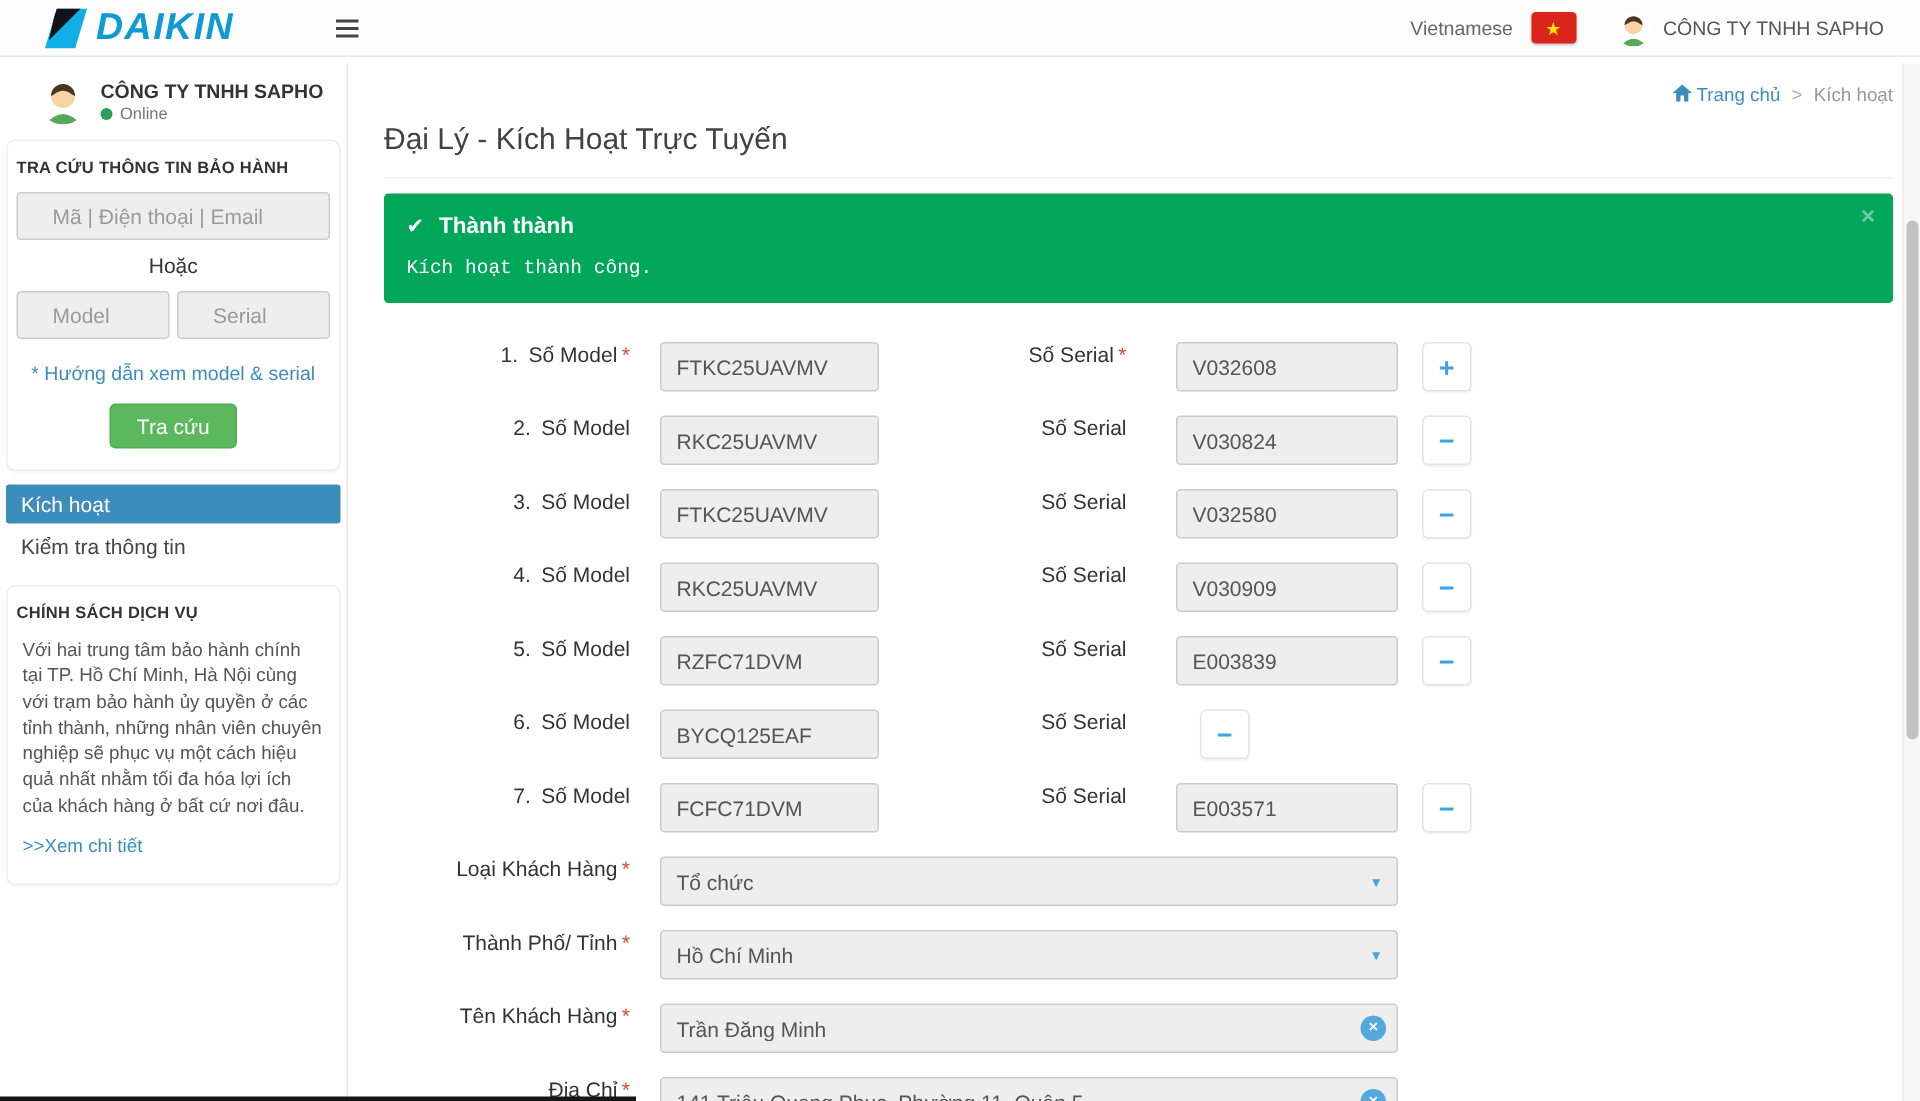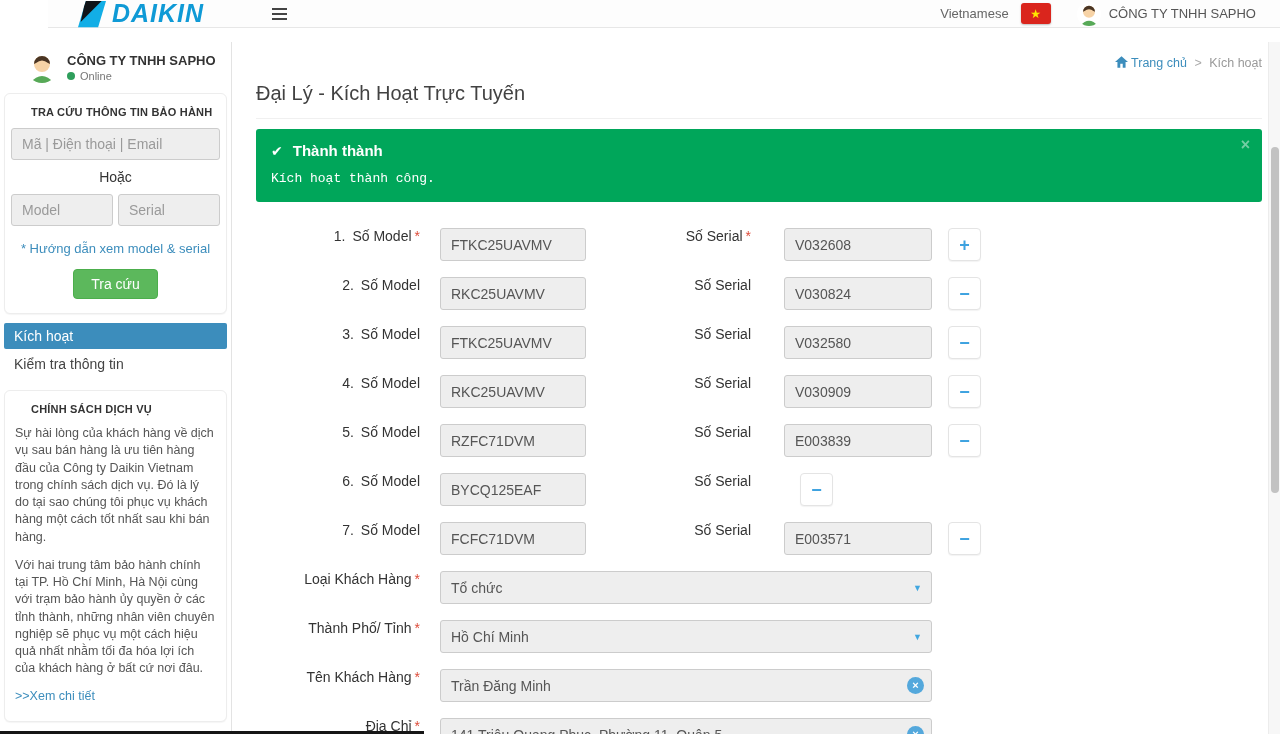--- a/index.html
+++ b/index.html
@@ -5,23 +5,23 @@
   * { box-sizing: border-box; }
   html,body { margin:0; padding:0; }
   body {
     width:1280px; height:734px; overflow:hidden; position:relative;
     font-family:"Liberation Sans","DejaVu Sans",sans-serif;
     background:#ffffff; color:#333;
   }
 
   
   .topbar {
-    position:absolute; top:0; left:0; right:0; height:28px;
+    position:absolute; top:0; left:0; right:0; height:38px;
     background:#fdfdfd; border-bottom:1px solid #e7e7e7;
-    display:flex; align-items:center; z-index:30;margin-left:48px;
+    display:flex; align-items:center; z-index:30;
   }
   .brand { display:flex; align-items:center; padding-left:30px; width:200px; cursor:pointer; }
   .brand-text {
     font-size:25px; font-weight:bold; font-style:italic; color:#0f9ad6;
     letter-spacing:1px; margin-left:6px;
   }
   .hamburger { margin-left:20px; display:inline-block; cursor:pointer; padding:4px; }
   .hamburger i { display:block; width:15px; height:2px; background:#444; margin:3px 0; }
   .topbar-right { margin-left:auto; display:flex; align-items:center; padding-right:24px; gap:12px; }
   .lang-label { font-size:13px; color:#666; cursor:pointer; }
@@ -43,25 +43,25 @@
   .side-user { display:flex; align-items:center; gap:9px; padding:9px 12px 8px 26px; }
   .side-user .info .nm { font-size:13px; font-weight:bold; color:#333; }
   .side-user .info .st { font-size:11px; color:#777; margin-top:2px; display:flex; align-items:center; gap:5px; }
   .dot { width:8px; height:8px; border-radius:50%; background:#2e9e5b; display:inline-block; }
 
   .side-card {
     margin:2px 4px 0 4px; background:#fff; border:1px solid #ededed;
     border-radius:6px; padding:10px 6px 14px 6px; box-shadow:0 1px 1px rgba(0,0,0,.04);
   }
   .side-card h3 {
-    margin:2px 0 10px 20px; font-size:11px; font-weight:bold; color:#333; letter-spacing:.2px;
+    margin:2px 0 10px 0; font-size:11px; font-weight:bold; color:#333; letter-spacing:.2px;
   }
   .s-input {
     width:100%; height:32px; background:#eee; border:1px solid #ccc; border-radius:3px;
-    font-family:inherit; font-size:14px; color:#555; padding:0 10px; outline:none;
+    font-family:inherit; font-size:14px; color:#555; padding:0 23px; outline:none;
   }
   .s-input::placeholder { color:#9a9a9a; opacity:1; }
   .or-line { text-align:center; font-size:14px; color:#333; margin:9px 0; }
   .two-col { display:flex; gap:5px; }
   .two-col .s-input { width:50%; }
   .guide-link {
     display:block; text-align:center; color:#3c8dbc; font-size:13px;
     margin:15px 0 13px 0; text-decoration:none; cursor:pointer;
   }
   .lookup-btn {
@@ -203,21 +203,20 @@
     <button class="lookup-btn">Tra cứu</button>
   </div>
 
   <div class="side-nav">
     <div class="nav-item active">Kích hoạt</div>
     <div class="nav-item">Kiểm tra thông tin</div>
   </div>
 
   <div class="side-card policy-card">
     <h3>CHÍNH SÁCH DỊCH VỤ</h3>
-    <p>Sự hài lòng của khách hàng về dịch vụ sau bán hàng là ưu tiên hàng đầu của Công ty Daikin Vietnam trong chính sách dịch vụ. Đó là lý do tại sao chúng tôi phục vụ khách hàng một cách tốt nhất sau khi bán hàng.</p>
     <p>Với hai trung tâm bảo hành chính tại TP. Hồ Chí Minh, Hà Nội cùng với trạm bảo hành ủy quyền ở các tỉnh thành, những nhân viên chuyên nghiệp sẽ phục vụ một cách hiệu quả nhất nhằm tối đa hóa lợi ích của khách hàng ở bất cứ nơi đâu.</p>
     <a>&gt;&gt;Xem chi tiết</a>
 
   </div>
 </div>
 
 <div class="main">
   <div class="content">
     <div class="breadcrumb">
       <a class="bc-home"><svg width="13" height="12" viewBox="0 0 16 14">

